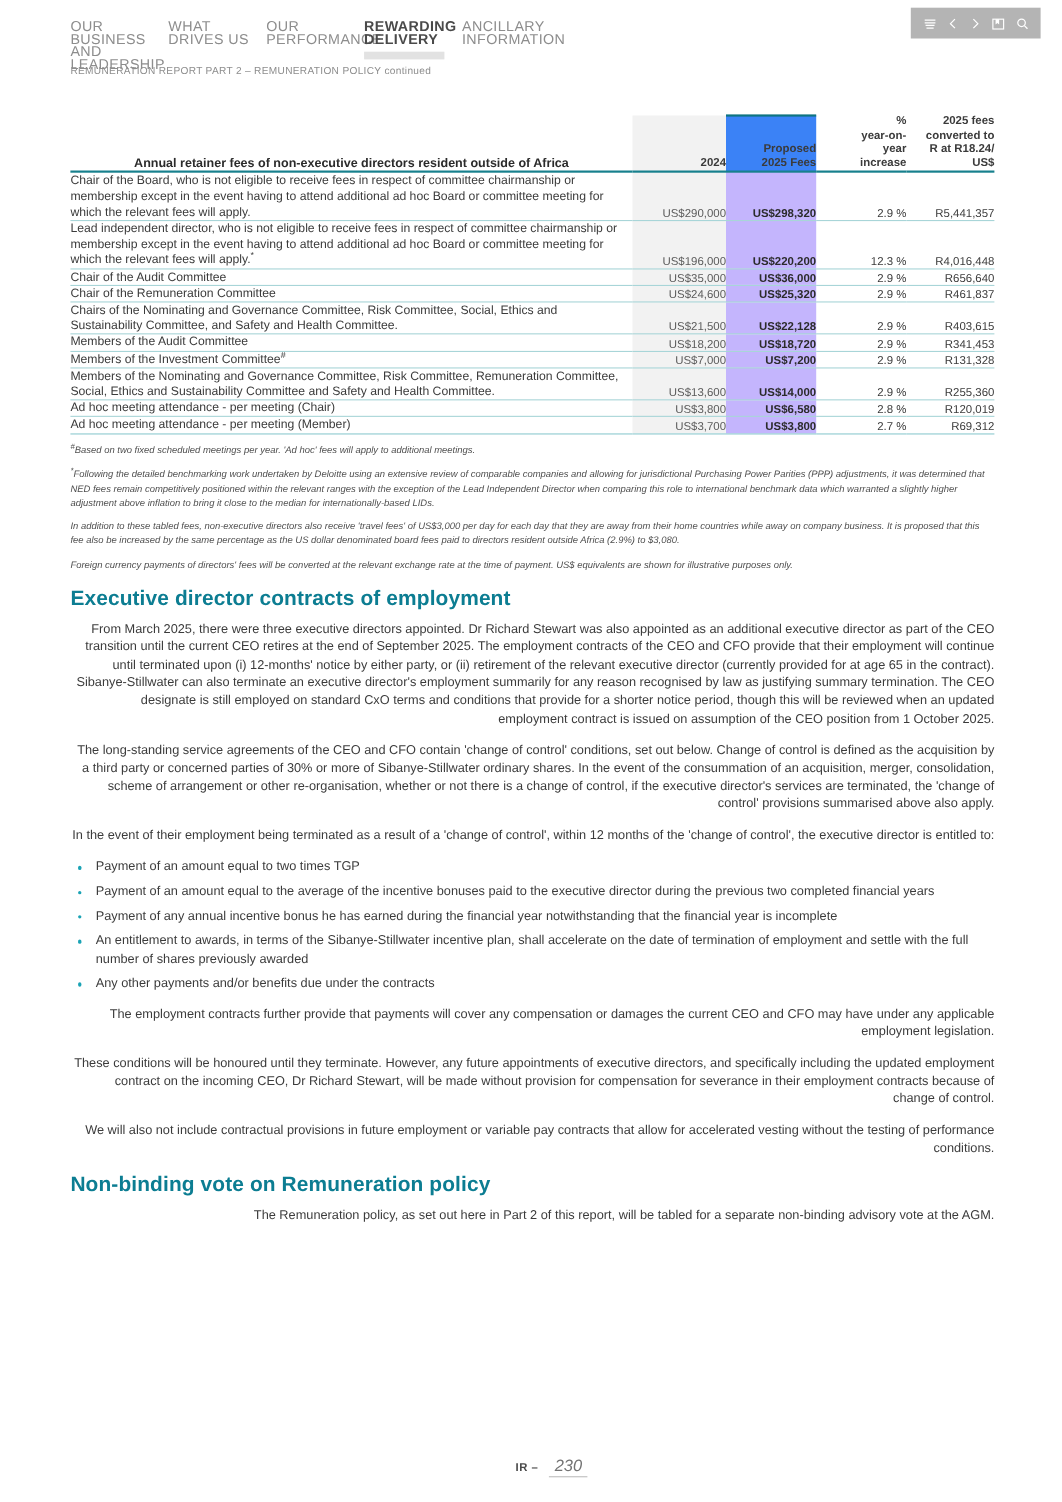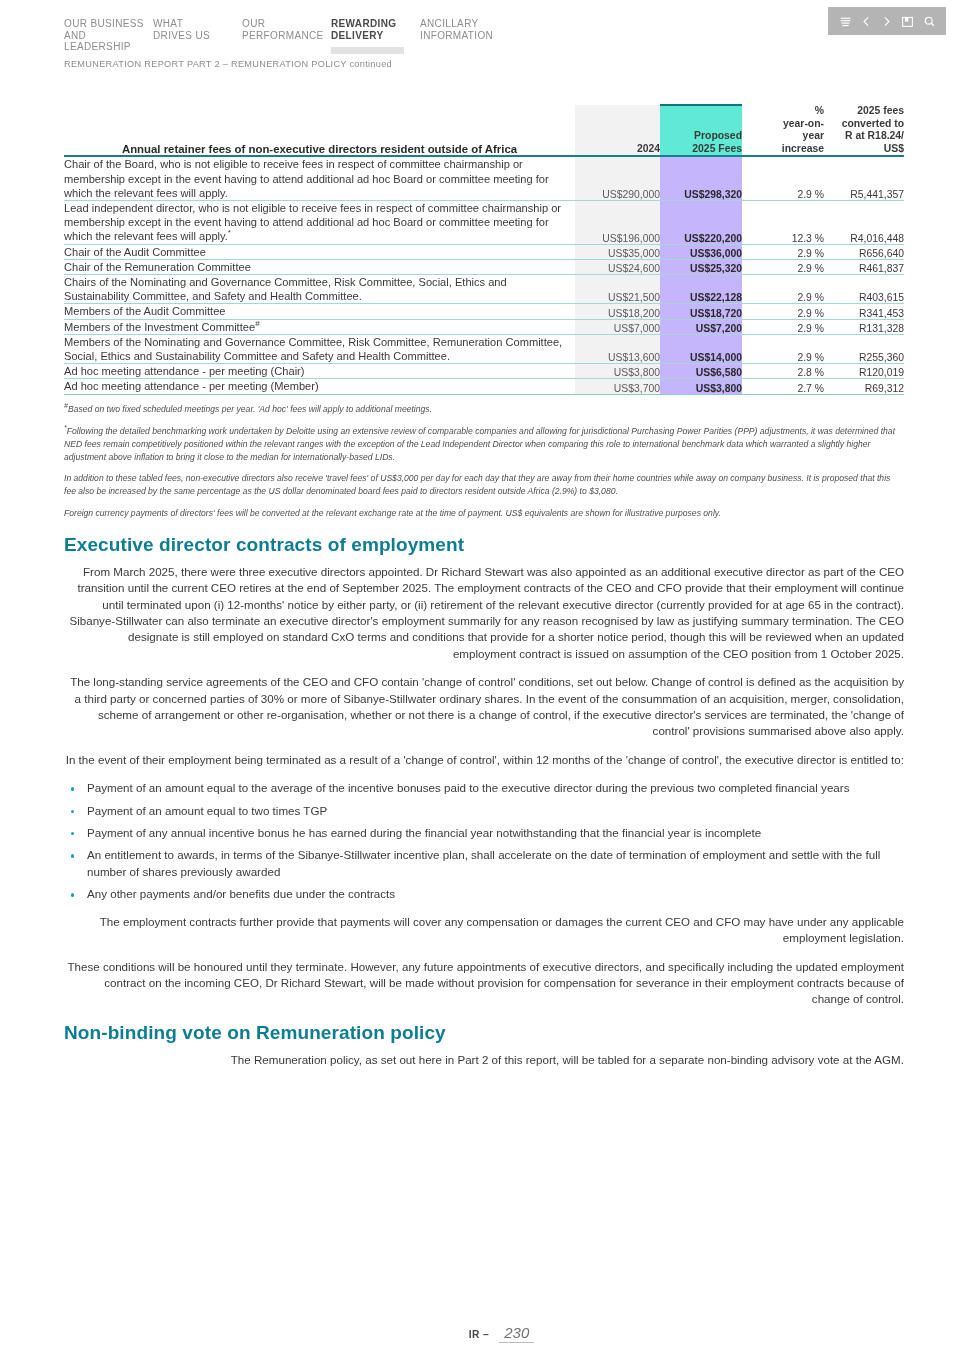--- a/index.html
+++ b/index.html
@@ -16,21 +16,21 @@
 
   
   .topnav {
     position: absolute;
     left: 64px; top: 18px;
     display: flex;
     gap: 0px;
   }
   .topnav-item {
     width: 89px;
-    font-size: 10px;
+    font-size: 13px;
     line-height: 11.6px;
     letter-spacing: 0.35px;
     color: #8d8d8d;
     text-transform: uppercase;
     padding-bottom: 6px;
   }
   .topnav-item.active { color: #4a4a4a; font-weight: bold; }
   .topnav-item.active .navbar-underline {
     display: block;
     height: 7px;
@@ -84,21 +84,21 @@
   table.fees col.c-rand  { width: 80px; }
 
   table.fees th, table.fees td {
     padding: 0;
     vertical-align: bottom;
   }
 
   
   thead td, thead th { font-weight: normal; }
   .hd-shade { background: #f2f2f2; }
-  .hd-prop-shade { background: #5eead4; border-top: 2.5px solid #0e7481; }
+  .hd-prop-shade { background: #3b82f6; border-top: 2.5px solid #0e7481; }
   .hd-text {
     font-size: 10.4px;
     line-height: 12.6px;
     text-align: right;
     color: #3b3b3b;
     font-weight: bold;
     padding: 0 7px 4px 0;
   }
   .hd-title {
     font-size: 11.4px;
@@ -380,29 +380,30 @@
       <p class="fnote">Foreign currency payments of directors' fees will be converted at the relevant exchange rate at the time of payment. US$ equivalents are shown for illustrative purposes only.</p>
     </div>
 
   <h2 class="sect">Executive director contracts of employment</h2>
   <div id="exec-paras">
       <p class="body">From March 2025, there were three executive directors appointed. Dr Richard Stewart was also appointed as an additional executive director as part of the CEO transition until the current CEO retires at the end of September 2025.  The employment contracts of the CEO and CFO provide that their employment will continue until terminated upon (i) 12-months' notice by either party, or (ii) retirement of the relevant executive director (currently provided for at age 65 in the contract). Sibanye-Stillwater can also terminate an executive director's employment summarily for any reason recognised by law as justifying summary termination.  The CEO designate is still employed on standard CxO terms and conditions that provide for a shorter notice period, though this will be reviewed when an updated employment contract is issued on assumption of the CEO position from 1 October 2025.</p>
       <p class="body">The long-standing service agreements of the CEO and CFO contain 'change of control' conditions, set out below.  Change of control is defined as the acquisition by a third party or concerned parties of 30% or more of Sibanye-Stillwater ordinary shares. In the event of the consummation of an acquisition, merger, consolidation, scheme of arrangement or other re-organisation, whether or not there is a change of control, if the executive director's services are terminated, the 'change of control' provisions summarised above also apply.</p>
       <p class="body">In the event of their employment being terminated as a result of a 'change of control', within 12 months of the 'change of control', the executive director is entitled to:</p>
     </div>
   <ul class="bullets" id="exec-bullets">
+      <li>Payment of an amount equal to two times TGP</li>
       <li>Payment of an amount equal to the average of the incentive bonuses paid to the executive director during the previous two completed financial years</li>
-      <li>Payment of an amount equal to two times TGP</li>
       <li>Payment of any annual incentive bonus he has earned during the financial year notwithstanding that the financial year is incomplete</li>
       <li>An entitlement to awards, in terms of the Sibanye-Stillwater incentive plan, shall accelerate on the date of termination of employment and settle with the full number of shares previously awarded</li>
       <li>Any other payments and/or benefits due under the contracts</li>
     </ul>
   <div id="exec-paras-after">
       <p class="body">The employment contracts further provide that payments will cover any compensation or damages the current CEO and CFO may have under any applicable employment legislation.</p>
       <p class="body">These conditions will be honoured until they terminate. However, any future appointments of executive directors, and specifically including the updated employment contract on the incoming CEO, Dr Richard Stewart, will be made without provision for compensation for severance in their employment contracts because of change of control.</p>
+      <p class="body">We will also not include contractual provisions in future employment or variable pay contracts that allow for accelerated vesting without the testing of performance conditions.</p>
     </div>
 
   <h2 class="sect">Non-binding vote on Remuneration policy</h2>
   <p class="body">The Remuneration policy, as set out here in Part 2 of this report, will be tabled for a separate non-binding advisory vote at the AGM.</p>
 
 </div>
 
 <div class="footer">
   <span class="ir">IR –</span>
   <span class="pageno">230</span>

